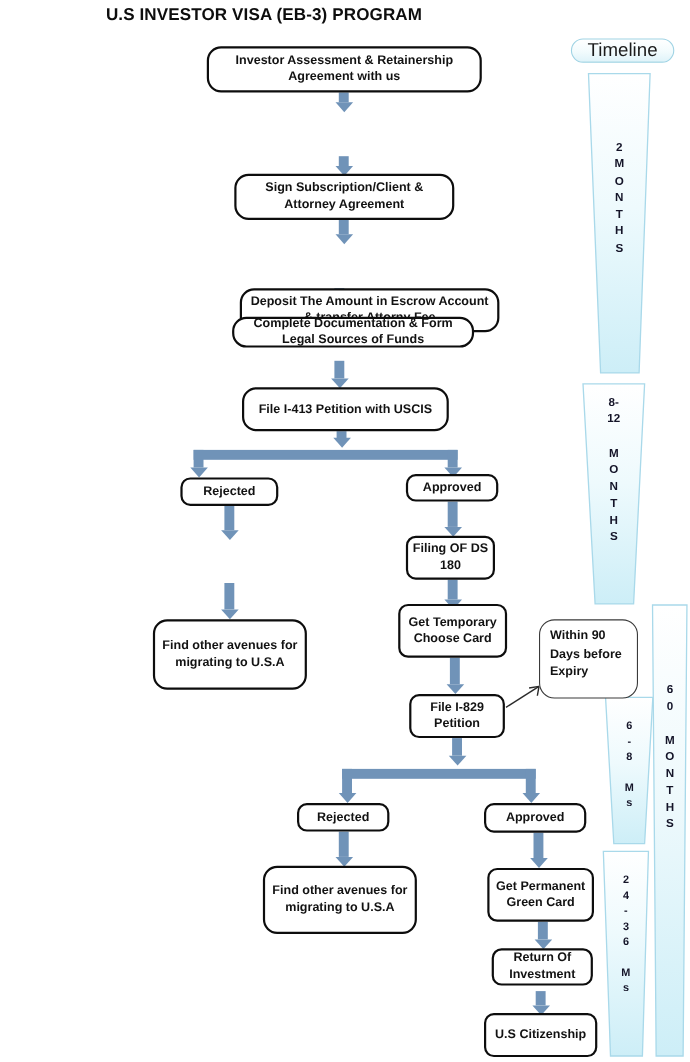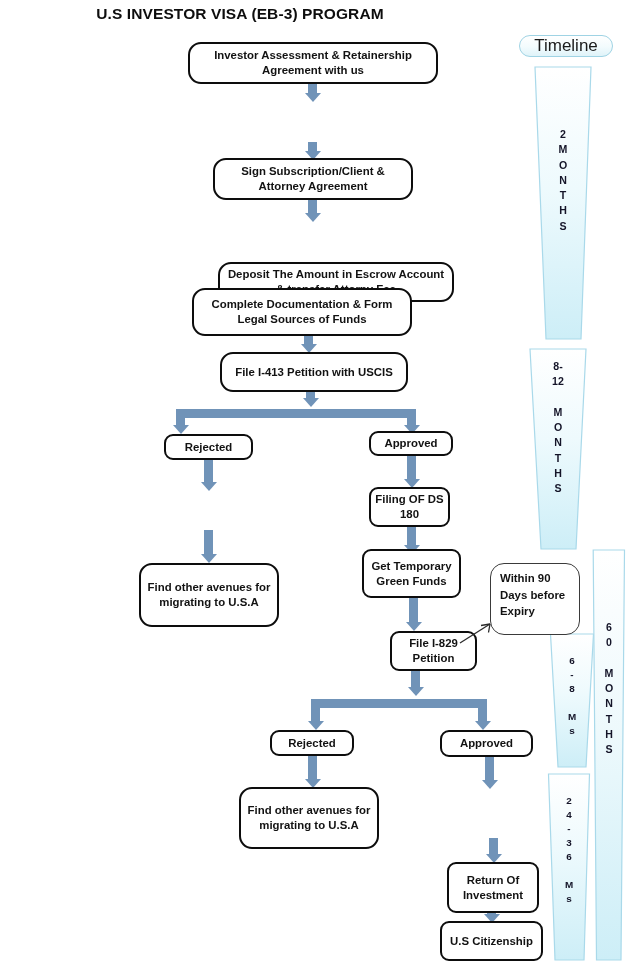--- a/index.html
+++ b/index.html
@@ -147,21 +147,21 @@
   </div>
   <div class="conn vline" style="left:308px; top:200px; height:13px;"></div>
   <div class="arrowhead" style="left:304.5px; top:213px;"></div>
 
   <div class="node r-lg" style="left:218px; top:222px; width:236px; height:40px;margin-top:40px;">
     <span class="lbl">Deposit The Amount in Escrow Account &amp; transfer Attorny Fee</span>
   </div>
   <div class="conn vline" style="left:304px; top:262px; height:18px;"></div>
   <div class="arrowhead" style="left:300.5px; top:280px;"></div>
 
-  <div class="node r-lg" style="left:192px; top:288px; width:220px; height:48px;">
+  <div class="node r-lg" style="left:211px; top:288px; width:220px; height:28px;">
     <span class="lbl">Complete Documentation &amp; Form Legal Sources of Funds</span>
   </div>
   <div class="conn vline" style="left:304px; top:328px; height:16px;"></div>
   <div class="arrowhead" style="left:300.5px; top:344px;"></div>
 
   <div class="node r-lg" style="left:220px; top:352px; width:188px; height:40px;">
     <span class="lbl">File I-413 Petition with USCIS</span>
   </div>
 
   <div class="conn vline" style="left:306px; top:392px; height:8px;"></div>
@@ -194,26 +194,26 @@
   <div class="conn vline" style="left:407px; top:456px; height:23px;"></div>
   <div class="arrowhead" style="left:403.5px; top:479px;"></div>
 
   <div class="node" style="left:369px; top:487px; width:81px; height:40px;">
     <span class="lbl">Filing OF DS 180</span>
   </div>
   <div class="conn vline" style="left:407px; top:527px; height:18px;"></div>
   <div class="arrowhead" style="left:403.5px; top:545px;"></div>
 
   <div class="node" style="left:362px; top:549px; width:99px; height:49px;">
-    <span class="lbl">Get Temporary Green Funds</span>
+    <span class="lbl">Get Temporary Choose Card</span>
   </div>
   <div class="conn vline" style="left:409px; top:598px; height:24px;"></div>
   <div class="arrowhead" style="left:405.5px; top:622px;"></div>
 
-  <div class="node" style="left:372px; top:631px; width:87px; height:40px;margin-left:18px;">
+  <div class="node" style="left:372px; top:631px; width:87px; height:40px;">
     <span class="lbl">File I-829 Petition</span>
   </div>
 
   <div class="note" style="left:490px; top:563px; width:90px; height:72px;">
     <span>Within 90 Days before Expiry</span>
   </div>
 
   <div id="note-arrow" style="left:459px; top:619px;">
     <svg width="36" height="26" viewBox="0 0 36 26">
       <path d="M1,24 L31,5" stroke="#2b2b2b" stroke-width="1.3" fill="none"></path>
@@ -238,24 +238,27 @@
   <div class="node r-lg" style="left:239px; top:787px; width:140px; height:62px;">
     <span class="lbl">Find other avenues for migrating to U.S.A</span>
   </div>
 
   <div class="node" style="left:440px; top:730px; width:93px; height:27px;">
     <span class="lbl">Approved</span>
   </div>
   <div class="conn vline" style="left:485px; top:757px; height:23px;"></div>
   <div class="arrowhead" style="left:481.5px; top:780px;"></div>
 
+  <div class="node" style="left:443px; top:789px; width:97px; height:49px;">
+    <span class="lbl">Get Permanent Green Card</span>
+  </div>
   <div class="conn vline" style="left:489px; top:838px; height:16px;"></div>
   <div class="arrowhead" style="left:485.5px; top:854px;"></div>
 
-  <div class="node" style="left:447px; top:862px; width:92px; height:51px;">
+  <div class="node" style="left:447px; top:862px; width:92px; height:34px;">
     <span class="lbl">Return Of Investment</span>
   </div>
   <div class="conn vline" style="left:487px; top:901px; height:13px;"></div>
   <div class="arrowhead" style="left:483.5px; top:914px;"></div>
 
   <div class="node" style="left:440px; top:921px; width:103px; height:40px;">
     <span class="lbl">U.S Citizenship</span>
   </div>
 
   <div id="timeline-pill" style="left:519px; top:35px; width:94px; height:22px;">

